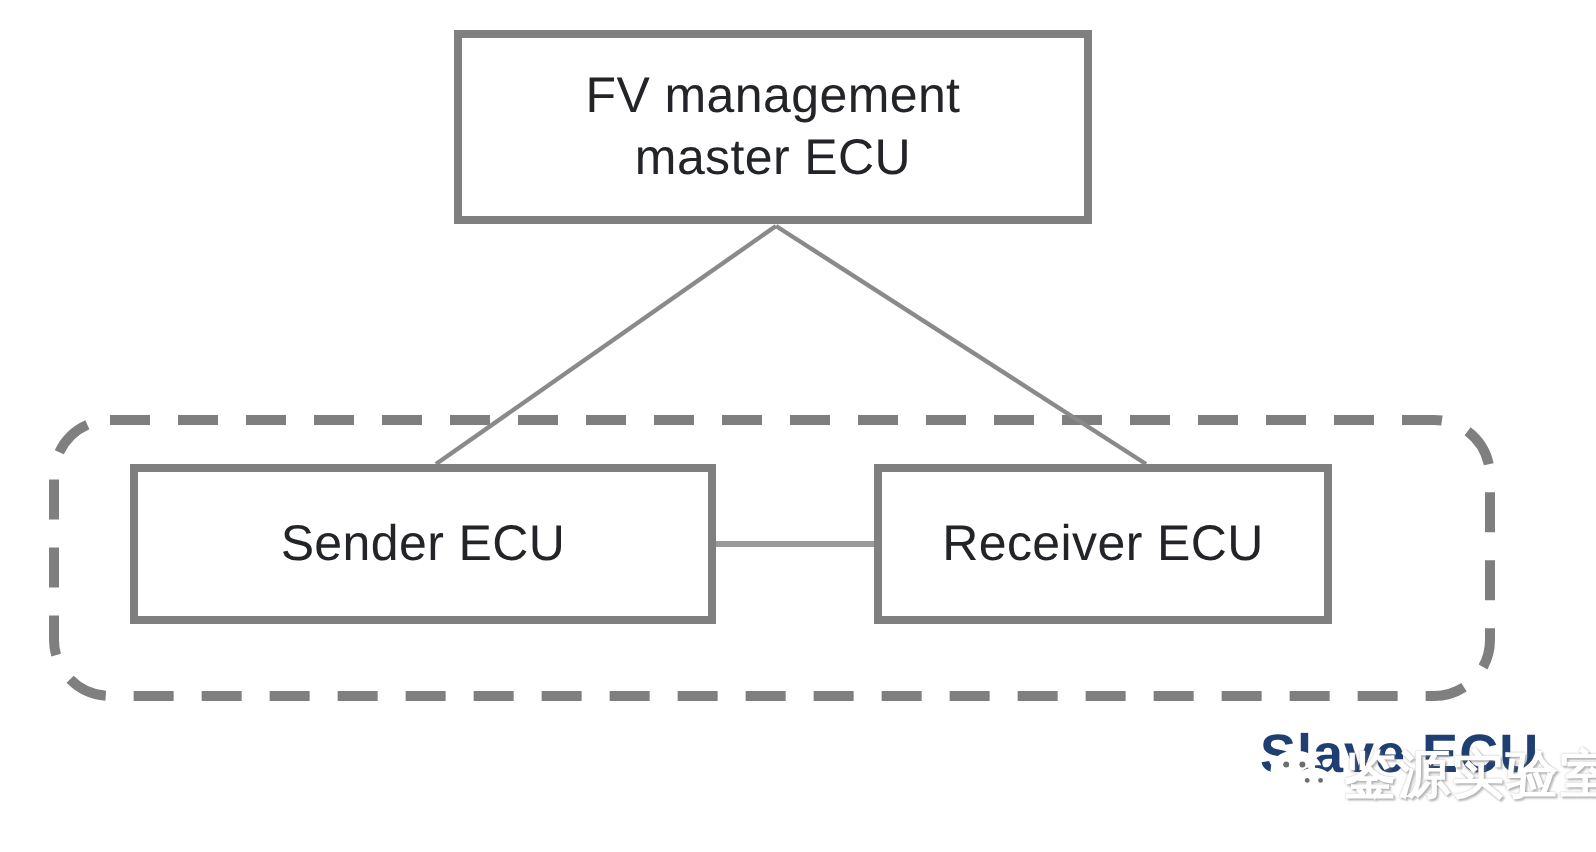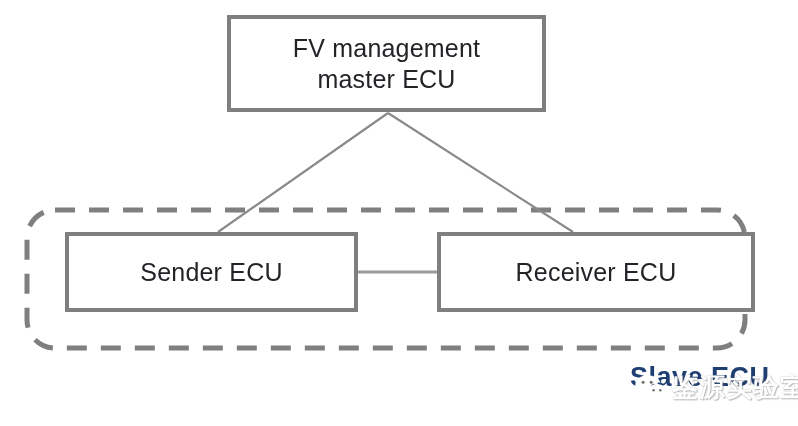--- a/index.html
+++ b/index.html
@@ -49,21 +49,21 @@
   }
   #sender-ecu-box {
     left: 65px;
     top: 232px;
     width: 293px;
     height: 80px;
   }
   #receiver-ecu-box {
     left: 437px;
     top: 232px;
-    width: 318px;
+    width: 229px;
     height: 80px;
   }
   #slave-group-label {
     position: absolute;
     left: 630px;
     top: 362px;
     font-size: 27px;
     font-weight: 600;
     color: #1f3f73;
     letter-spacing: 0.5px;

